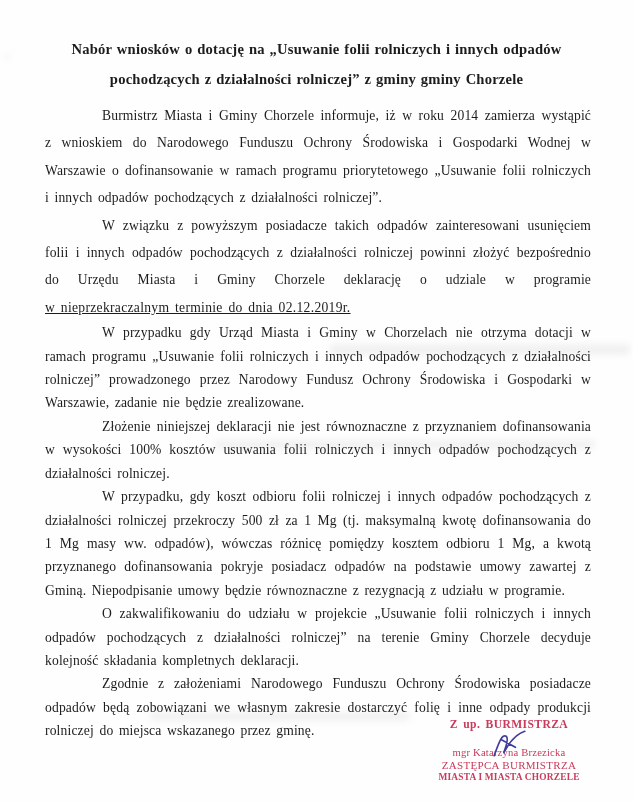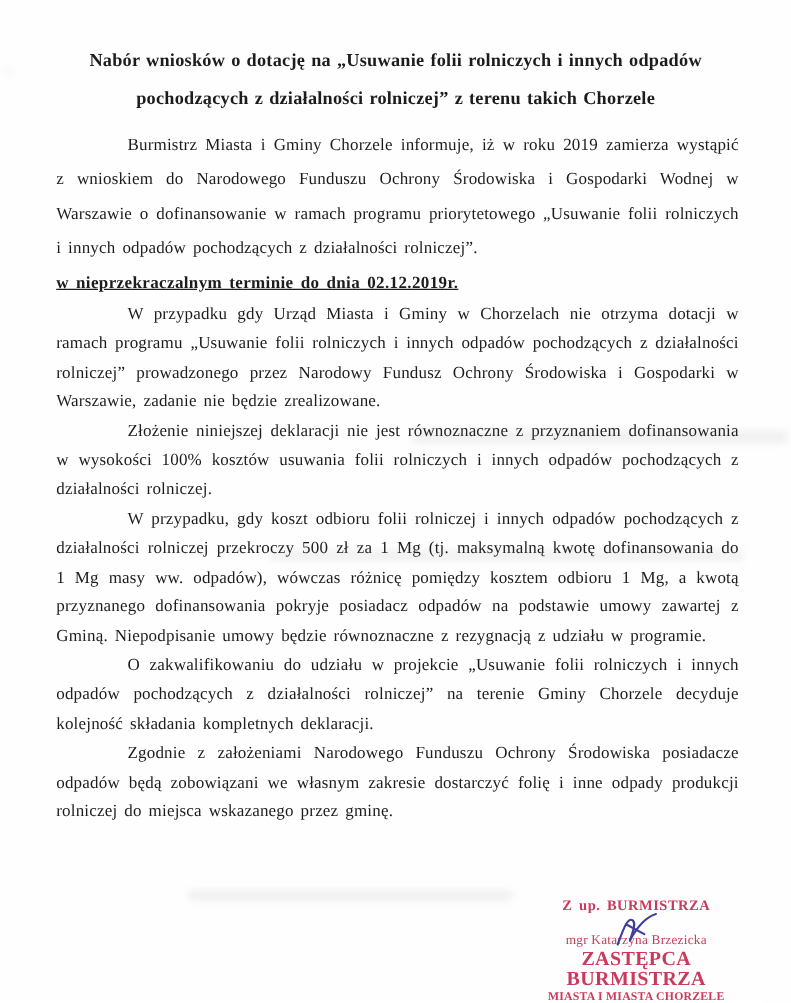--- a/index.html
+++ b/index.html
@@ -41,21 +41,21 @@
   .group-b p { line-height: 23.4px; }
   .p2-body {
     display: block;
     text-indent: 57px;
     text-align: justify;
     text-align-last: justify;
   }
   .deadline {
     display: block;
     text-indent: 0;
-    font-weight: bold;
+    font-weight: normal;
     text-decoration: underline;
     letter-spacing: 0.3px;
   }
   .signature {
     position: absolute;
     top: 719px;
     left: 430px;
     width: 158px;
     text-align: center;
     line-height: 1.0;
@@ -69,22 +69,22 @@
   }
   .sig-name {
     display: block;
     margin-top: 17px;
     font-size: 10.6px;
     letter-spacing: 0.2px;
   }
   .sig-title {
     display: block;
     margin-top: 2px;
-    font-size: 16px;
-    font-weight: bold;
+    font-size: 11px;
+    font-weight: normal;
     letter-spacing: 0.3px;
   }
   .sig-org {
     display: block;
     margin-top: 2px;
     font-size: 9.4px;
     font-weight: bold;
     letter-spacing: 0.2px;
   }
   .sig-scribble {
@@ -108,26 +108,27 @@
   .artifact.a3 { left: 5px;   top: 54px;  width: 5px;   height: 5px; border-radius: 50%; }
   .artifact.a4 { left: 150px; top: 712px; width: 260px; height: 9px; }
 </style>
 </head>
 <body>
 
 <div class="page">
 
   <h1 class="doc-title">
     <span class="title-line">Nabór wniosków o dotację na „Usuwanie folii rolniczych i innych odpadów</span>
-    <span class="title-line">pochodzących z działalności rolniczej” z terenu takich Chorzele</span>
+    <span class="title-line">pochodzących z działalności rolniczej” z gminy gminy Chorzele</span>
   </h1>
 
   <div class="body-text group-a">
-    <p>Burmistrz Miasta i Gminy Chorzele informuje, iż w roku 2019 zamierza wystąpić z wnioskiem do Narodowego Funduszu Ochrony Środowiska i Gospodarki Wodnej w Warszawie o dofinansowanie w ramach programu priorytetowego „Usuwanie folii rolniczych i innych odpadów pochodzących z działalności rolniczej”.</p>
+    <p>Burmistrz Miasta i Gminy Chorzele informuje, iż w roku 2014 zamierza wystąpić z wnioskiem do Narodowego Funduszu Ochrony Środowiska i Gospodarki Wodnej w Warszawie o dofinansowanie w ramach programu priorytetowego „Usuwanie folii rolniczych i innych odpadów pochodzących z działalności rolniczej”.</p>
     <p>
+      <span class="p2-body">W związku z powyższym posiadacze takich odpadów zainteresowani usunięciem folii i innych odpadów pochodzących z działalności rolniczej powinni złożyć bezpośrednio do Urzędu Miasta i Gminy Chorzele deklarację o udziale w programie</span>
       <strong class="deadline">w nieprzekraczalnym terminie do dnia 02.12.2019r.</strong>
     </p>
   </div>
 
   <div class="body-text group-b">
     <p>W przypadku gdy Urząd Miasta i Gminy w Chorzelach nie otrzyma dotacji w ramach programu „Usuwanie folii rolniczych i innych odpadów pochodzących z działalności rolniczej” prowadzonego przez Narodowy Fundusz Ochrony Środowiska i Gospodarki w Warszawie, zadanie nie będzie zrealizowane.</p>
     <p>Złożenie niniejszej deklaracji nie jest równoznaczne z przyznaniem dofinansowania w wysokości 100% kosztów usuwania folii rolniczych i innych odpadów pochodzących z działalności rolniczej.</p>
     <p>W przypadku, gdy koszt odbioru folii rolniczej i innych odpadów pochodzących z działalności rolniczej przekroczy 500 zł za 1 Mg (tj. maksymalną kwotę dofinansowania do 1 Mg masy ww. odpadów), wówczas różnicę pomiędzy kosztem odbioru 1 Mg, a kwotą przyznanego dofinansowania pokryje posiadacz odpadów na podstawie umowy zawartej z Gminą. Niepodpisanie umowy będzie równoznaczne z rezygnacją z udziału w programie.</p>
     <p>O zakwalifikowaniu do udziału w projekcie „Usuwanie folii rolniczych i innych odpadów pochodzących z działalności rolniczej” na terenie Gminy Chorzele decyduje kolejność składania kompletnych deklaracji.</p>
     <p>Zgodnie z założeniami Narodowego Funduszu Ochrony Środowiska posiadacze odpadów będą zobowiązani we własnym zakresie dostarczyć folię i inne odpady produkcji rolniczej do miejsca wskazanego przez gminę.</p>

